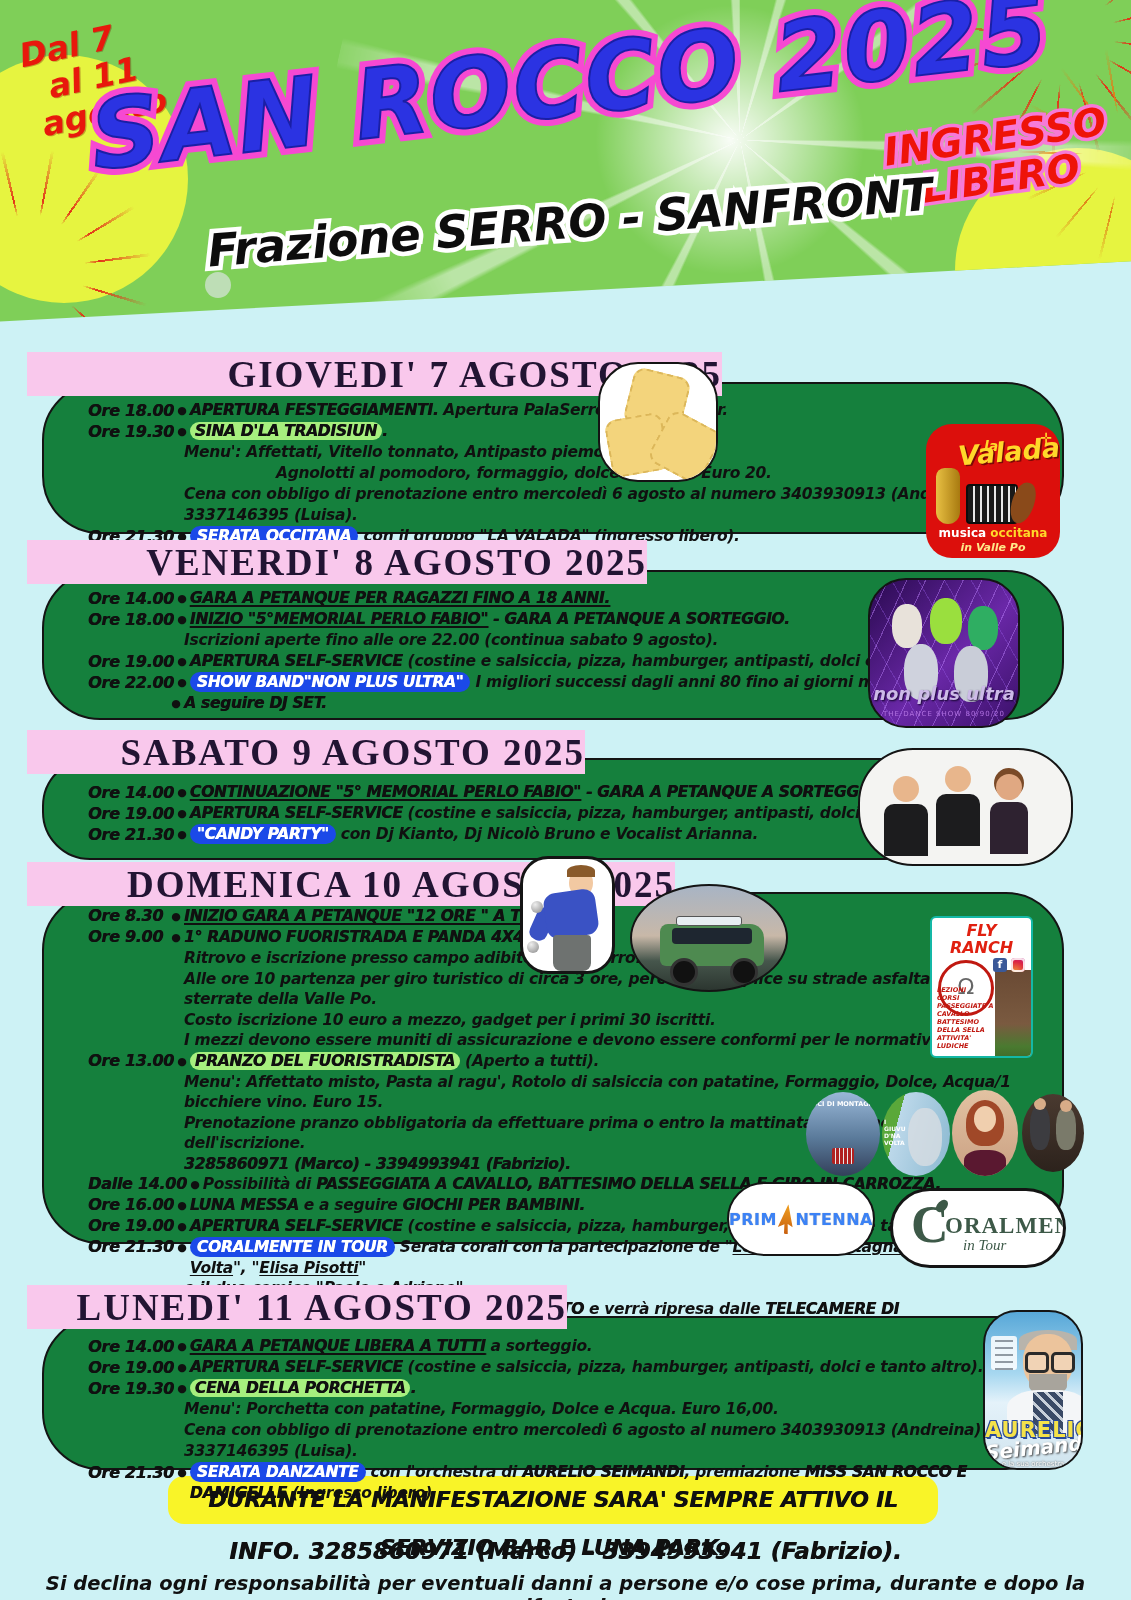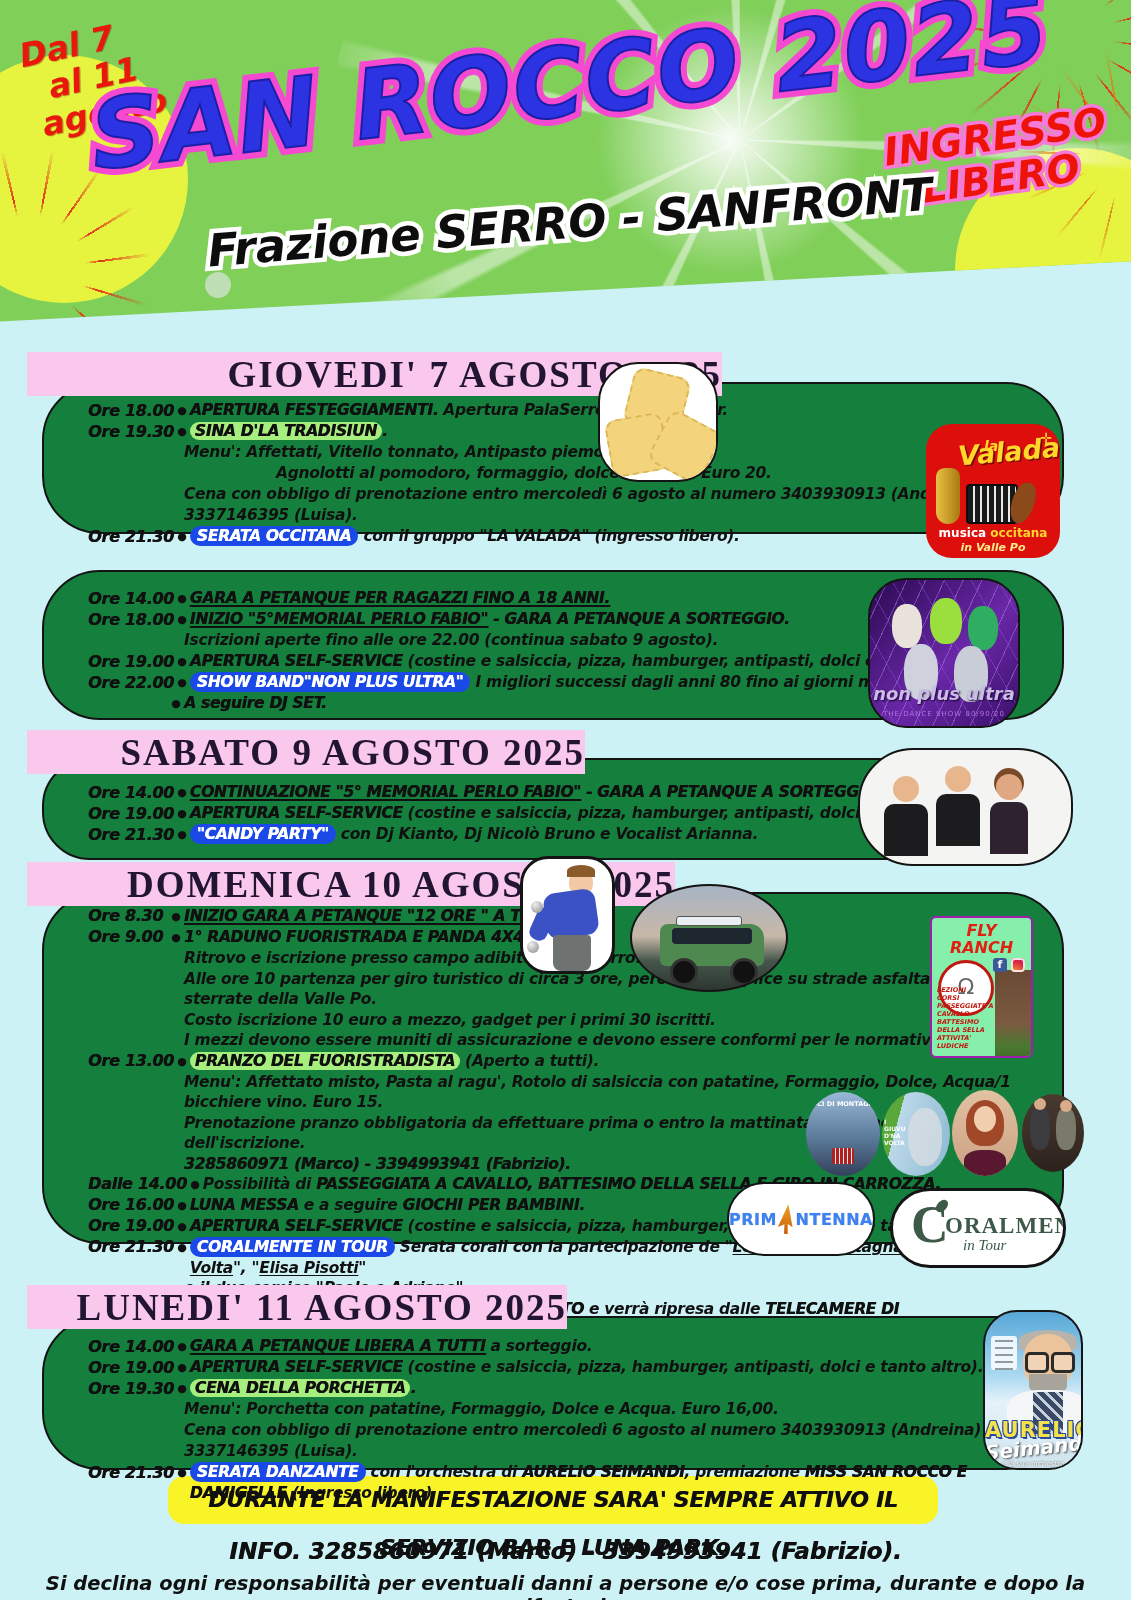--- a/index.html
+++ b/index.html
@@ -138,21 +138,21 @@
   .pt-ball.b1{left:8px;top:42px;}.pt-ball.b2{left:4px;top:82px;}
 
   .panda{left:630px;top:884px;width:158px;height:108px;border:2px solid #141414;border-radius:50%;
        background:linear-gradient(#a8b4c4,#c8b8a8 48%,#46564c 72%,#2c3630);}
   .pd-body{position:absolute;left:28px;top:38px;width:104px;height:42px;background:#4e8a50;border-radius:8px 14px 6px 6px;}
   .pd-win{position:absolute;left:40px;top:42px;width:80px;height:16px;background:#1e2630;border-radius:4px;}
   .pd-bar{position:absolute;left:44px;top:30px;width:64px;height:8px;background:#e8eef2;border:1px solid #555;border-radius:3px;}
   .pd-wheel{position:absolute;width:22px;height:22px;border-radius:50%;background:#111;border:3px solid #333;}
   .pd-wheel.w1{left:38px;top:72px;}.pd-wheel.w2{left:98px;top:72px;}
 
-  .flyranch{left:930px;top:916px;width:103px;height:142px;border:2px solid #a21caf;border-radius:6px;background:#86efac;z-index:2;}
+  .flyranch{left:930px;top:916px;width:103px;height:142px;border:2px solid #14b8a6;border-radius:6px;background:#ffffff;z-index:2;}
   .fr-name{position:absolute;left:0;top:4px;width:100%;text-align:center;color:#e02010;font-weight:bold;font-style:italic;font-size:16px;line-height:17px;}
   .fr-horse{position:absolute;right:0;top:52px;width:36px;height:90px;background:linear-gradient(#6a4a34,#7a5a40 60%,#4a7a30 85%,#3f6a28);}
   .fr-circle{position:absolute;left:6px;top:42px;width:50px;height:50px;border-radius:50%;background:#fff;border:3px solid #c01810;color:#666;font-size:22px;text-align:center;line-height:48px;}
   .fr-fb{position:absolute;right:24px;top:40px;width:14px;height:14px;background:#3b5998;color:#fff;font-weight:bold;font-size:11px;text-align:center;line-height:14px;border-radius:3px;}
   .fr-ig{position:absolute;right:6px;top:40px;width:14px;height:14px;border-radius:4px;background:radial-gradient(circle at 30% 100%,#f09433,#dc2743 60%,#bc1888);box-shadow:inset 0 0 0 2px rgba(255,255,255,.85);}
   .fr-services{position:absolute;left:5px;bottom:6px;width:60px;color:#c01810;font-size:6.5px;font-weight:bold;line-height:8px;font-style:italic;}
 
   .oval{border-radius:50%;}
   .ov-voci{left:806px;top:1092px;width:74px;height:84px;background:linear-gradient(#9ab8d8,#5a7a9a 55%,#33405a);}
   .ov-voci .tx{position:absolute;left:0;top:8px;width:100%;text-align:center;color:#fff;font-size:6.5px;font-weight:bold;}
@@ -296,20 +296,21 @@
     <div class="lv-cross">✛</div>
     <div class="lv-la">la</div>
     <div class="lv-name">Valada</div>
     <div class="lv-tuba"></div>
     <div class="lv-acc"></div>
     <div class="lv-violin"></div>
     <div class="lv-t1"><span>musica </span><span class="occ">occitana</span></div>
     <div class="lv-t2">in Valle Po</div>
   </div>
 
+  <div class="day-header hdr-ven">VENERDI' 8 AGOSTO 2025</div>
   <div class="bubble bub-ven">
     <div class="rows">
         <div class="row">
           <span class="time">Ore 14.00</span>
           <span class="bullet">●</span>
           <span class="content"><span class="seg-bu">GARA A PETANQUE  PER RAGAZZI  FINO A 18 ANNI.</span></span>
         </div>
         <div class="row">
           <span class="time">Ore 18.00</span>
           <span class="bullet">●</span>

